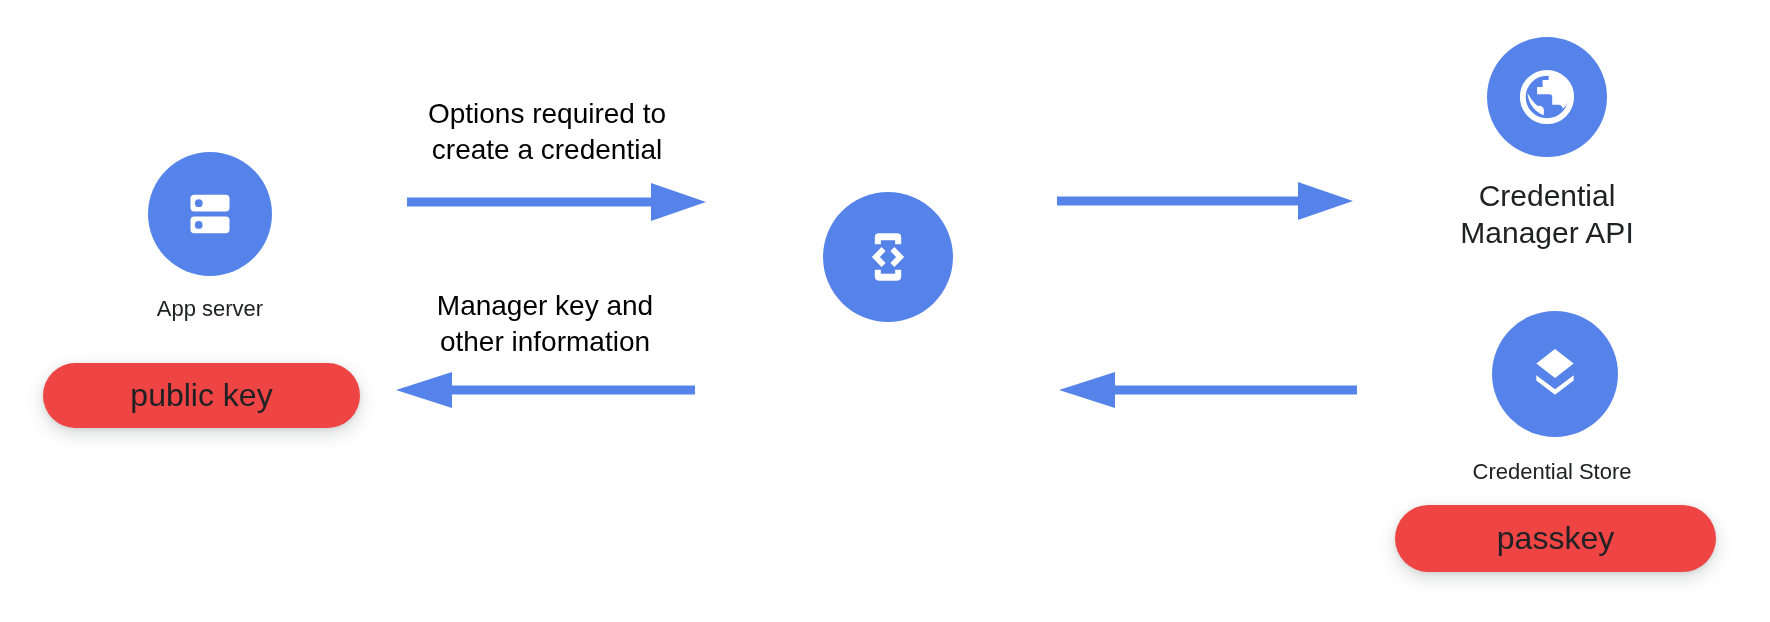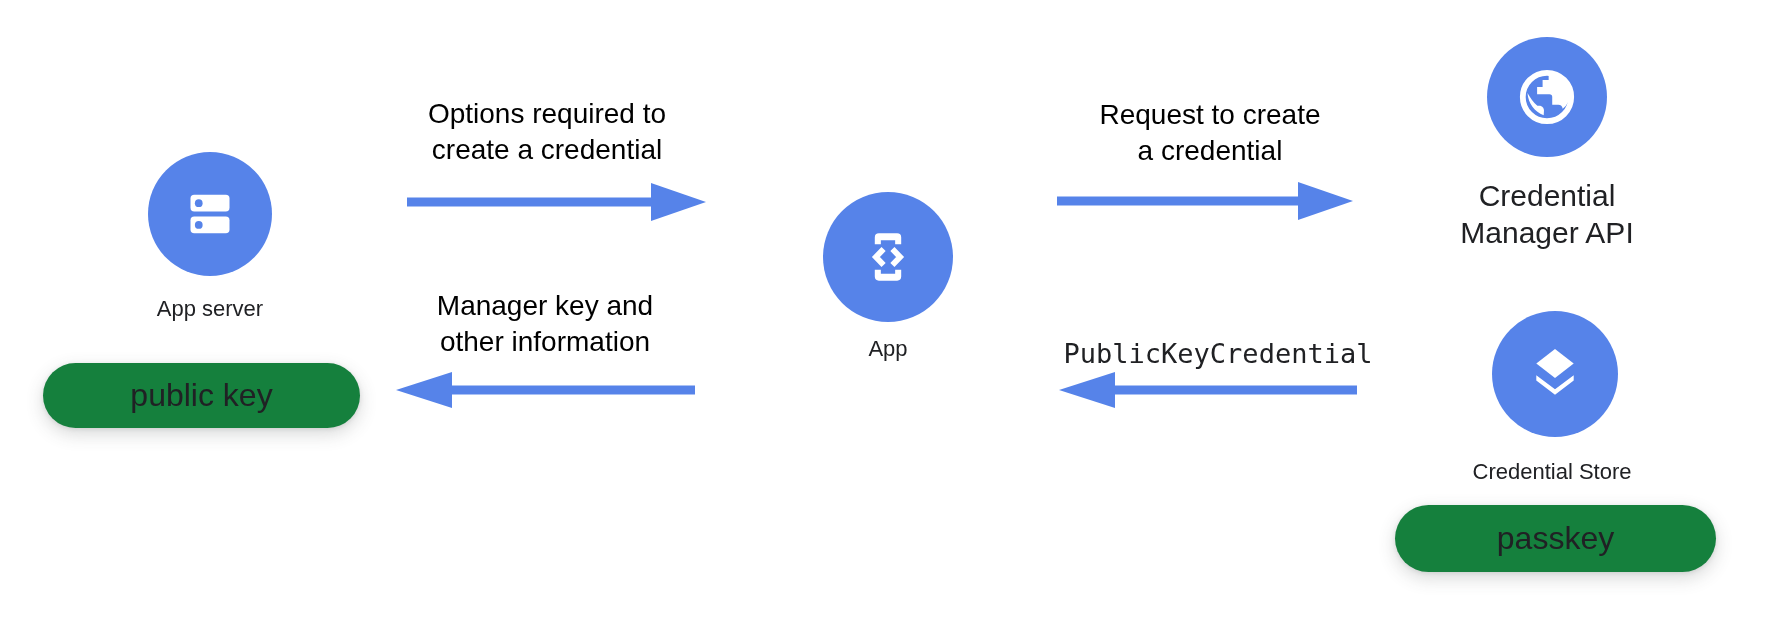--- a/index.html
+++ b/index.html
@@ -18,21 +18,21 @@
   }
   .arrow-label{
     text-align:center;font-size:28px;color:#000000;
     white-space:pre-line;line-height:36px;
   }
   .mono-label{
     text-align:center;font-size:27px;color:#202124;
     font-family:"DejaVu Sans Mono",monospace;white-space:nowrap;
   }
   .pill{
-    background:#15803d;border-radius:34px;
+    background:#ef4444;border-radius:34px;
     box-shadow:0 6px 18px rgba(60,64,67,.20),0 1px 4px rgba(60,64,67,.12);
     display:flex;align-items:center;justify-content:center;
     font-size:32px;font-weight:500;color:#202124;
   }
   svg{display:block;}
   #arrow-layer{position:absolute;left:0;top:0;width:1770px;height:622px;pointer-events:none;}
 </style>
 </head>
 <body>
 
@@ -56,24 +56,21 @@
       <polygon points="1115,372 1059,390 1115,408" stroke="none"></polygon>
     </g>
   </svg>
 
   <div class="abs arrow-label" style="left:347px;top:96px;width:400px;">Options required to
 create a credential</div>
 
   <div class="abs arrow-label" style="left:345px;top:288px;width:400px;">Manager key and
 other information</div>
 
-  <div class="abs arrow-label" style="left:1010px;top:97px;width:400px;">Request to create
-a credential</div>
 
-  <div class="abs mono-label" style="left:968px;top:338px;width:500px;">PublicKeyCredential</div>
 
   <div class="abs node-circle" style="left:148px;top:152px;width:124px;height:124px;">
     <span>
       <svg width="60" height="60" viewBox="0 0 24 24">
         <rect x="4.2" y="4.3" width="15.6" height="6.7" rx="1.5" fill="#fff"></rect>
         <rect x="4.2" y="13" width="15.6" height="6.7" rx="1.5" fill="#fff"></rect>
         <circle cx="7.5" cy="7.65" r="1.55" fill="#5683E9"></circle>
         <circle cx="7.5" cy="16.35" r="1.55" fill="#5683E9"></circle>
       </svg>
     </span>
@@ -86,21 +83,20 @@
   <div class="abs node-circle" style="left:823px;top:192px;width:130px;height:130px;">
     <span>
       <svg width="66" height="66" viewBox="0 0 24 24">
         <path d="M7.2 7.4 V4.9 Q7.2 3.4 8.7 3.4 H15.3 Q16.8 3.4 16.8 4.9 V7.4 H14.6 V5.9 H9.4 V7.4 Z" fill="#fff"></path>
         <path d="M7.2 16.6 V19.1 Q7.2 20.6 8.7 20.6 H15.3 Q16.8 20.6 16.8 19.1 V16.6 H14.6 V18.1 H9.4 V16.6 Z" fill="#fff"></path>
         <polyline points="10.4,9.1 7.6,12 10.4,14.9" fill="none" stroke="#fff" stroke-width="2.1"></polyline>
         <polyline points="13.6,9.1 16.4,12 13.6,14.9" fill="none" stroke="#fff" stroke-width="2.1"></polyline>
       </svg>
     </span>
   </div>
-  <div class="abs node-label" style="left:788px;top:330px;width:200px;">App</div>
 
   <div class="abs node-circle" style="left:1487px;top:37px;width:120px;height:120px;">
     <span>
       <svg width="66" height="66" viewBox="0 0 24 24">
         <circle cx="12" cy="12" r="8.8" fill="none" stroke="#fff" stroke-width="2.1"></circle>
         <path d="M4.9 10.5 C5.2 14.3 7.5 17.4 10.8 18.6 L10.9 16.9 C10.9 16 10.2 15.2 9.2 15.2 L8.5 15.2 C7 13.8 5.8 12.1 4.9 10.5 Z" fill="#fff"></path>
         <path d="M12.6 3.4 L12.6 5.8 L10.4 5.8 L10.4 8.4 L8.4 8.4 L8.4 11 L12.9 11 Q13.9 11 13.9 12 L13.9 14.8 L16.1 14.8 Q17.5 14.8 17.7 16.3 Q20.3 14.2 20.6 10.6 Q19.3 5.4 12.6 3.4 Z" fill="#fff"></path>
       </svg>
     </span>
   </div>

